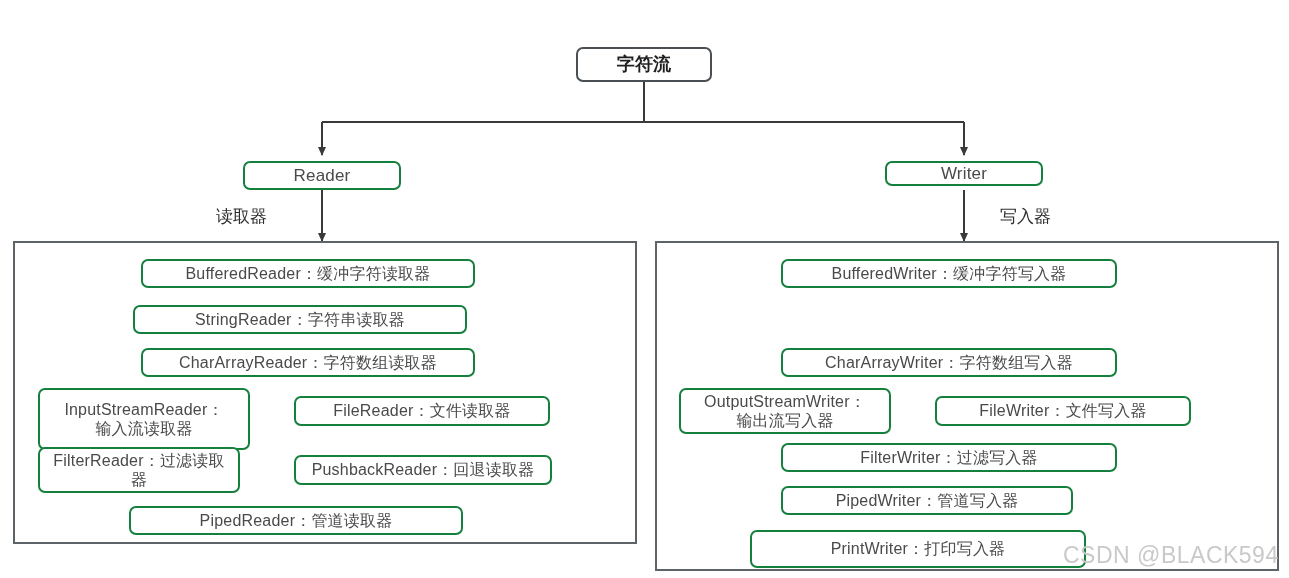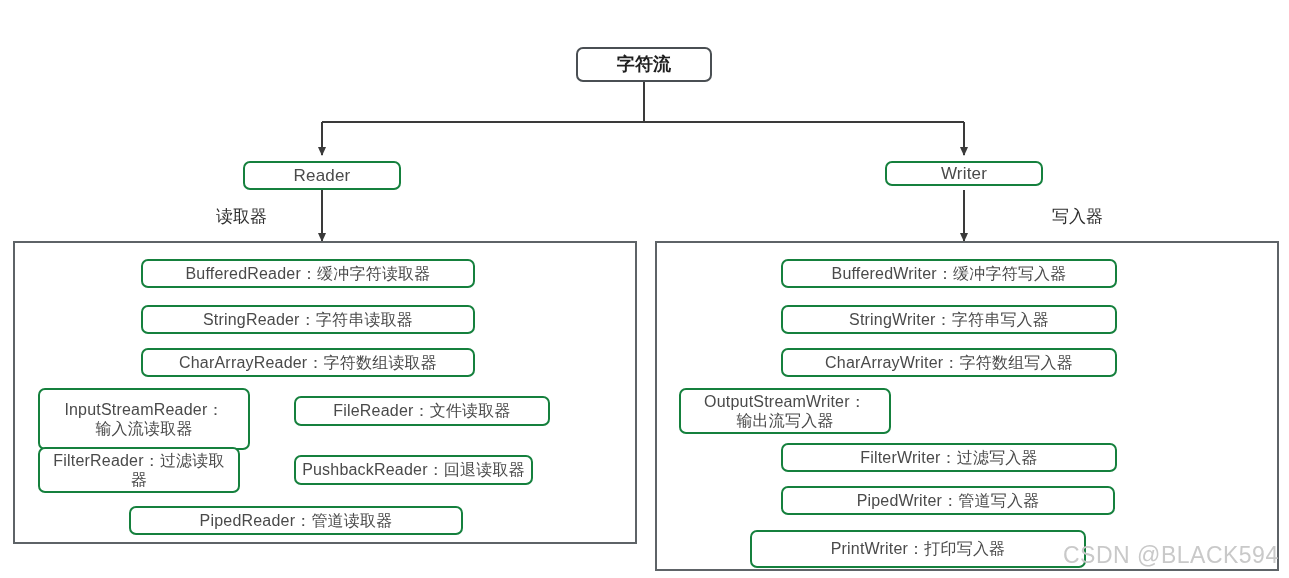--- a/index.html
+++ b/index.html
@@ -113,55 +113,55 @@
   </svg>
 
   <div class="node root" style="left:576px; top:47px; width:136px; height:35px;">字符流</div>
 
   <div class="node mid" style="left:243px; top:161px; width:158px; height:29px;">Reader</div>
 
   <div class="node mid" style="left:885px; top:161px; width:158px; height:25px;">Writer</div>
 
   <div class="caption" style="left:216px; top:205px;">读取器</div>
 
-  <div class="caption" style="left:1052px; top:205px;">写入器</div>
+  <div class="caption" style="left:1000px; top:205px;">写入器</div>
 
   <div class="group" style="left:13px; top:241px; width:624px; height:303px;"></div>
 
   <div class="node" style="left:141px; top:259px; width:334px; height:29px;">BufferedReader：缓冲字符读取器</div>
 
-  <div class="node" style="left:141px; top:305px; width:334px; height:29px;">StringReader：字符串读取器</div>
+  <div class="node" style="left:133px; top:305px; width:334px; height:29px;">StringReader：字符串读取器</div>
 
   <div class="node" style="left:141px; top:348px; width:334px; height:29px;">CharArrayReader：字符数组读取器</div>
 
   <div class="node two-line" style="left:38px; top:388px; width:212px; height:62px;">InputStreamReader：
 输入流读取器</div>
 
   <div class="node" style="left:294px; top:396px; width:256px; height:30px;">FileReader：文件读取器</div>
 
   <div class="node two-line" style="left:38px; top:447px; width:202px; height:46px;">FilterReader：过滤读取
 器</div>
 
-  <div class="node" style="left:294px; top:455px; width:239px; height:30px;">PushbackReader：回退读取器</div>
+  <div class="node" style="left:294px; top:455px; width:258px; height:30px;">PushbackReader：回退读取器</div>
 
   <div class="node" style="left:129px; top:506px; width:334px; height:29px;">PipedReader：管道读取器</div>
 
   <div class="group" style="left:655px; top:241px; width:624px; height:330px;"></div>
 
   <div class="node" style="left:781px; top:259px; width:336px; height:29px;">BufferedWriter：缓冲字符写入器</div>
 
-  <div class="node" style="left:781px; top:305px; width:336px; height:29px;">StringWriter：字符串写入器</div>
 
   <div class="node" style="left:781px; top:348px; width:336px; height:29px;">CharArrayWriter：字符数组写入器</div>
 
   <div class="node two-line" style="left:679px; top:388px; width:212px; height:46px;">OutputStreamWriter：
 输出流写入器</div>
 
+  <div class="node" style="left:935px; top:396px; width:256px; height:30px;">FileWriter：文件写入器</div>
 
   <div class="node" style="left:781px; top:443px; width:336px; height:29px;">FilterWriter：过滤写入器</div>
 
-  <div class="node" style="left:781px; top:486px; width:334px; height:29px;">PipedWriter：管道写入器</div>
+  <div class="node" style="left:781px; top:486px; width:292px; height:29px;">PipedWriter：管道写入器</div>
 
   <div class="node" style="left:750px; top:530px; width:336px; height:38px;">PrintWriter：打印写入器</div>
 
   <div class="watermark" style="left:1063px; top:542px;">CSDN @BLACK594</div>
 
 </div>
 
 </body></html>

